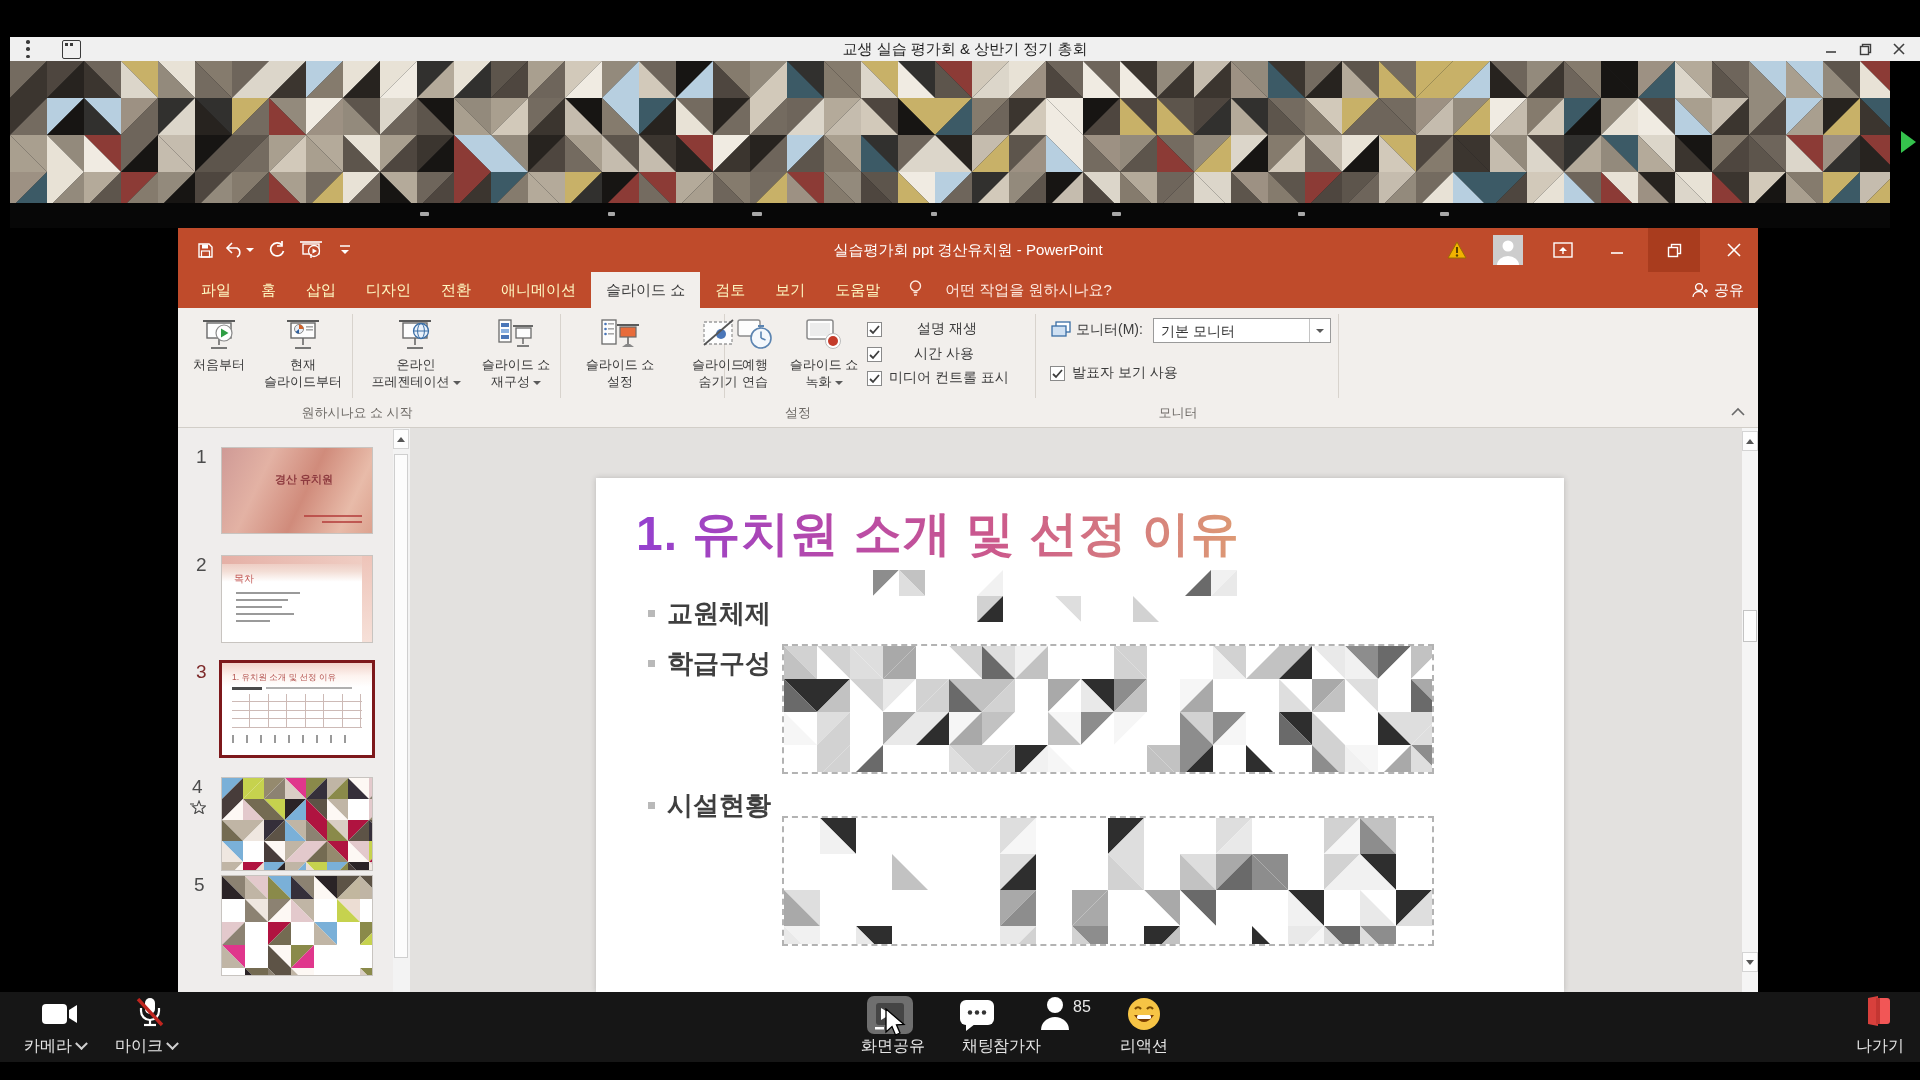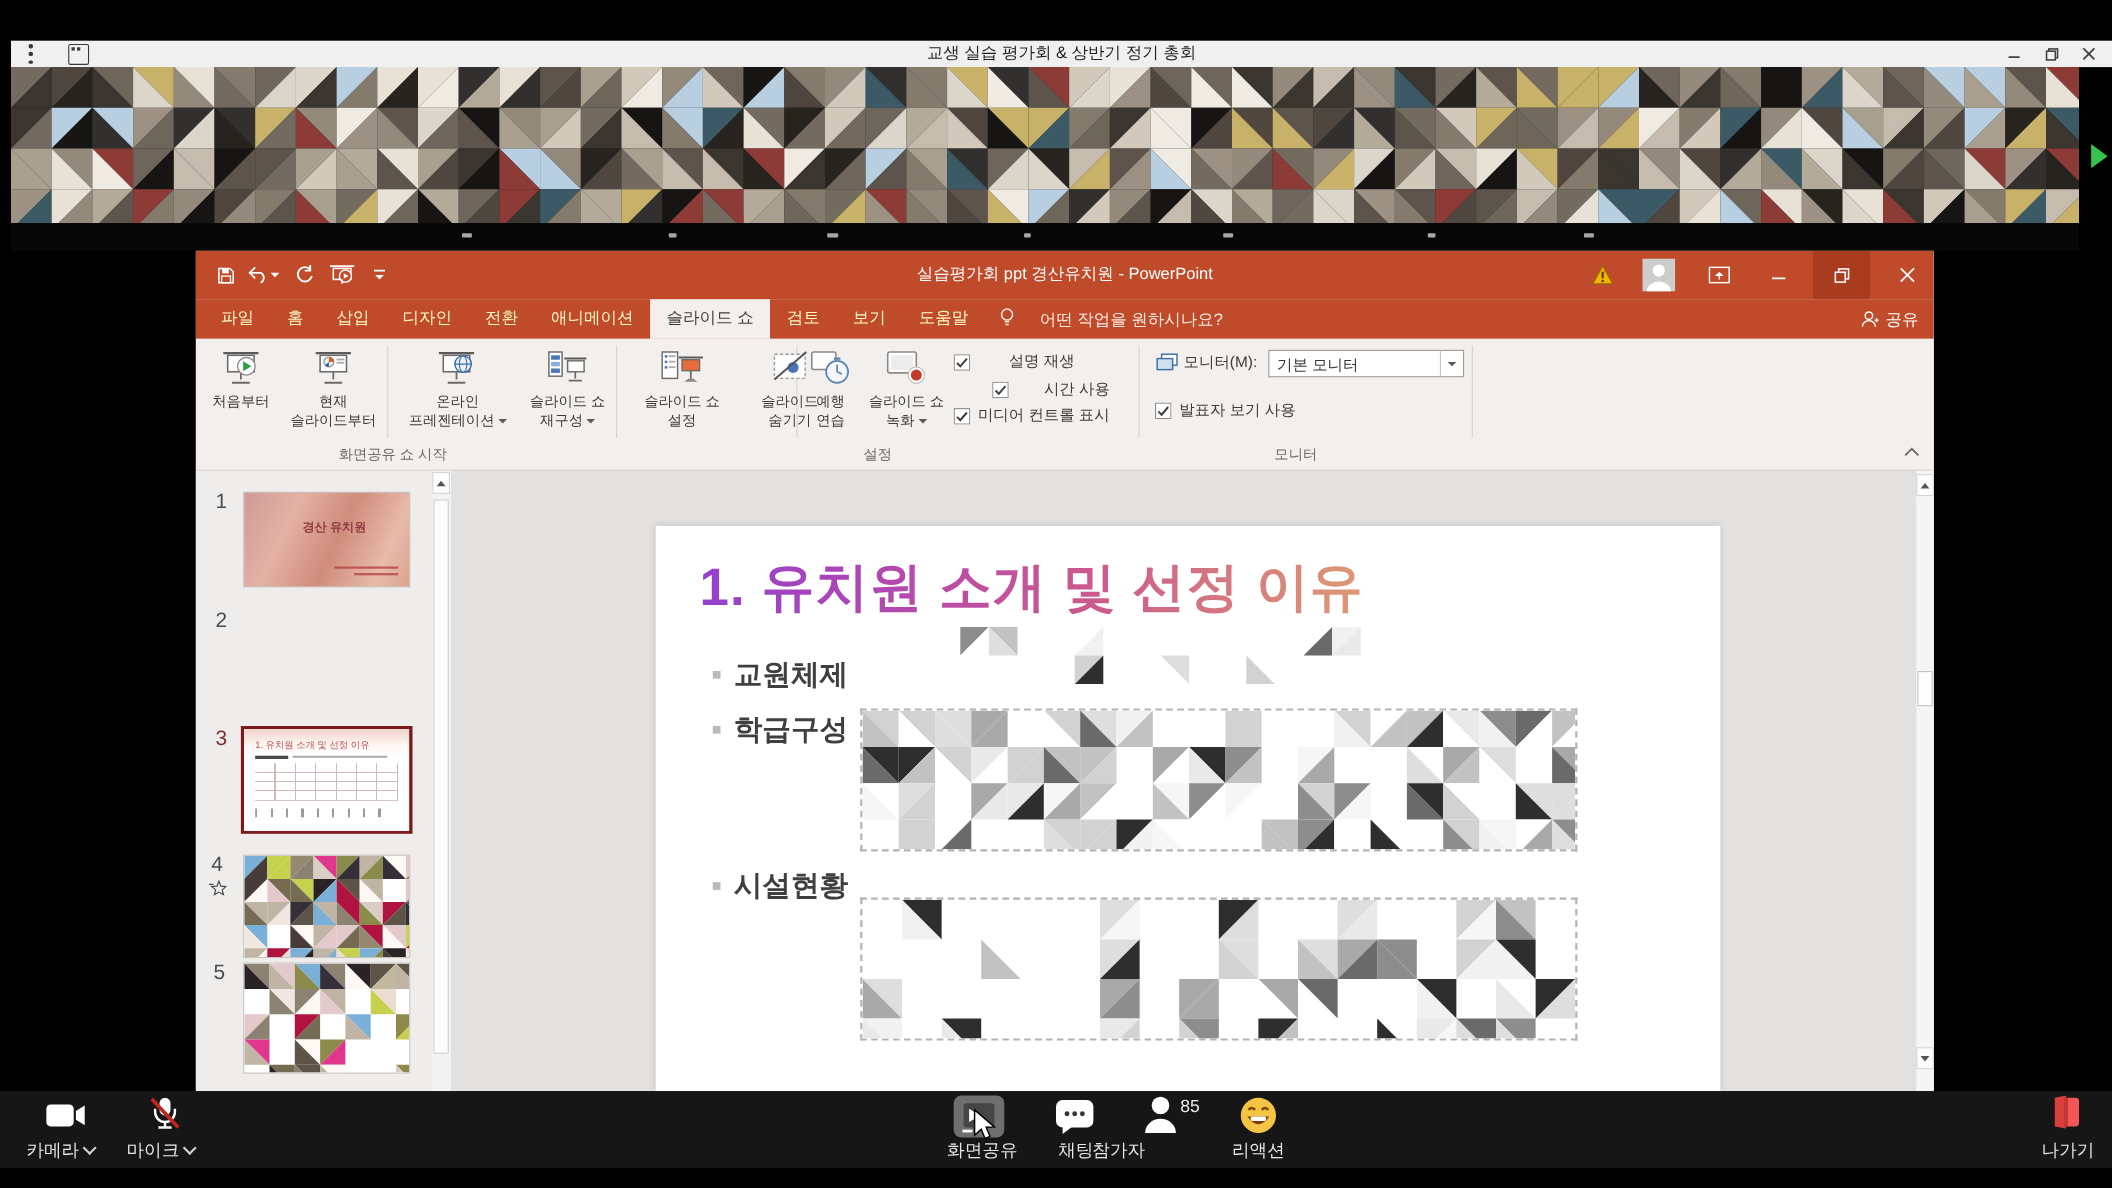--- a/index.html
+++ b/index.html
@@ -704,21 +704,21 @@
               <rect x="4" y="17" width="8" height="4" fill="#4a76b8"></rect>
               <line x1="16" y1="8" x2="36" y2="8" stroke="#5a5a5a" stroke-width="1.8"></line>
               <rect x="19" y="10" width="15" height="10" fill="#fdfdfd" stroke="#6a6a6a" stroke-width="1.3"></rect>
               <line x1="26" y1="20" x2="26" y2="26" stroke="#6a6a6a" stroke-width="1.5"></line>
               <line x1="20" y1="28" x2="32" y2="28" stroke="#6a6a6a" stroke-width="1.7"></line>
             </svg>
           </div>
         <div><span>슬라이드 쇼</span></div>
         <div><span>재구성</span><span class="caret"></span></div>
       </div>
-      <div class="grplabel abs" style="left:104px;width:150px;">화면공유 쇼 시작</div>
+      <div class="grplabel abs" style="left:104px;width:150px;">원하시나요 쇼 시작</div>
 
       <div class="rbtn abs" style="left:388px;width:108px;">
         <div class="ric">
           <svg width="40" height="34">
               <rect x="2" y="2" width="14" height="24" fill="#fdfdfd" stroke="#6a6a6a" stroke-width="1.3"></rect>
               <circle cx="5.5" cy="6" r="1.3" fill="#4a76b8"></circle>
               <rect x="8" y="5" width="6" height="1.6" fill="#aaa"></rect>
               <circle cx="5.5" cy="11" r="1.3" fill="#4a76b8"></circle>
               <rect x="8" y="10" width="6" height="1.6" fill="#aaa"></rect>
               <circle cx="5.5" cy="16" r="1.3" fill="#4a76b8"></circle>
@@ -768,21 +768,21 @@
         <div><span>슬라이드 쇼</span></div>
         <div><span>녹화</span><span class="caret"></span></div>
       </div>
       <div class="chkrow" style="left:689px;top:12px;gap:35px;">
         <svg width="15" height="15">
             <rect x="0.5" y="0.5" width="14" height="14" fill="#fff" stroke="#8a8a8a"></rect>
             <polyline points="3,8 6,11 12,4" fill="none" stroke="#3e3e3e" stroke-width="1.8"></polyline>
           </svg>
         <span>설명 재생</span>
       </div>
-      <div class="chkrow" style="left:724px;top:37px;gap:32px;">
+      <div class="chkrow" style="left:689px;top:37px;gap:32px;">
         <svg width="15" height="15">
             <rect x="0.5" y="0.5" width="14" height="14" fill="#fff" stroke="#8a8a8a"></rect>
             <polyline points="3,8 6,11 12,4" fill="none" stroke="#3e3e3e" stroke-width="1.8"></polyline>
           </svg>
         <span>시간 사용</span>
       </div>
       <div class="chkrow" style="left:689px;top:61px;">
         <svg width="15" height="15">
             <rect x="0.5" y="0.5" width="14" height="14" fill="#fff" stroke="#8a8a8a"></rect>
             <polyline points="3,8 6,11 12,4" fill="none" stroke="#3e3e3e" stroke-width="1.8"></polyline>
@@ -822,20 +822,30 @@
 
       <div id="thumbs" class="abs">
         <span class="snum" style="left:18px;top:18px;">1</span>
         <div class="thumb" style="top:20px;height:85px;background:linear-gradient(115deg,#cf9a96 0%,#e3b2a4 28%,#d08b7b 55%,#e8bba9 82%,#dca28f 100%);">
           <div style="position:absolute;left:50%;top:28%;transform:translateX(-38%);font-size:11px;font-weight:700;color:#8d3a3f;">경산 유치원</div>
           <div style="position:absolute;right:10px;bottom:16px;width:58px;height:2.5px;background:#b5413e;opacity:.8;"></div>
           <div style="position:absolute;right:10px;bottom:10px;width:40px;height:2.5px;background:#b5413e;opacity:.8;"></div>
         </div>
 
         <span class="snum" style="left:18px;top:126px;">2</span>
+        <div class="thumb" style="top:128px;height:86px;background:linear-gradient(180deg,#e9bdb2 0%,#f3ded6 18%,#fff 30%);">
+          <div style="position:absolute;left:0;top:0;right:0;height:8px;background:linear-gradient(90deg,#e5b0a6,#f0cfc5);"></div>
+          <div style="position:absolute;right:0;top:0;width:10px;height:100%;background:linear-gradient(180deg,#eec4b9,#f6e0d8);"></div>
+          <div style="position:absolute;left:12px;top:16px;font-size:10px;color:#c0504d;">목차</div>
+          <div class="mini-line" style="left:14px;top:36px;width:64px;"></div>
+          <div class="mini-line" style="left:14px;top:43px;width:52px;"></div>
+          <div class="mini-line" style="left:14px;top:50px;width:46px;"></div>
+          <div class="mini-line" style="left:14px;top:57px;width:58px;"></div>
+          <div class="mini-line" style="left:14px;top:64px;width:34px;"></div>
+        </div>
 
         <span class="snum" style="left:18px;top:233px;color:#7d2a2a;">3</span>
         <div class="thumb" id="thumb3" style="top:235px;height:92px;background:linear-gradient(180deg,#f2d3ca 0%,#fdf3ef 14%,#fff 26%);">
           <div style="position:absolute;left:10px;top:9px;font-size:8.5px;color:#b3524e;white-space:nowrap;">1. 유치원 소개 및 선정 이유</div>
           <div style="position:absolute;left:10px;top:24px;width:30px;height:3px;background:#4a4a4a;"></div>
           <div style="position:absolute;left:44px;top:24px;width:86px;height:2px;background:#b0b0b0;"></div>
           <div style="position:absolute;left:10px;top:31px;width:130px;height:34px;background:
             repeating-linear-gradient(to right,transparent 0 17.5px,#cdbab6 17.5px 18.5px),
             repeating-linear-gradient(to bottom,transparent 0 7.5px,#cdbab6 7.5px 8.5px);"></div>
           <div style="position:absolute;left:10px;top:72px;width:124px;height:8px;background:

